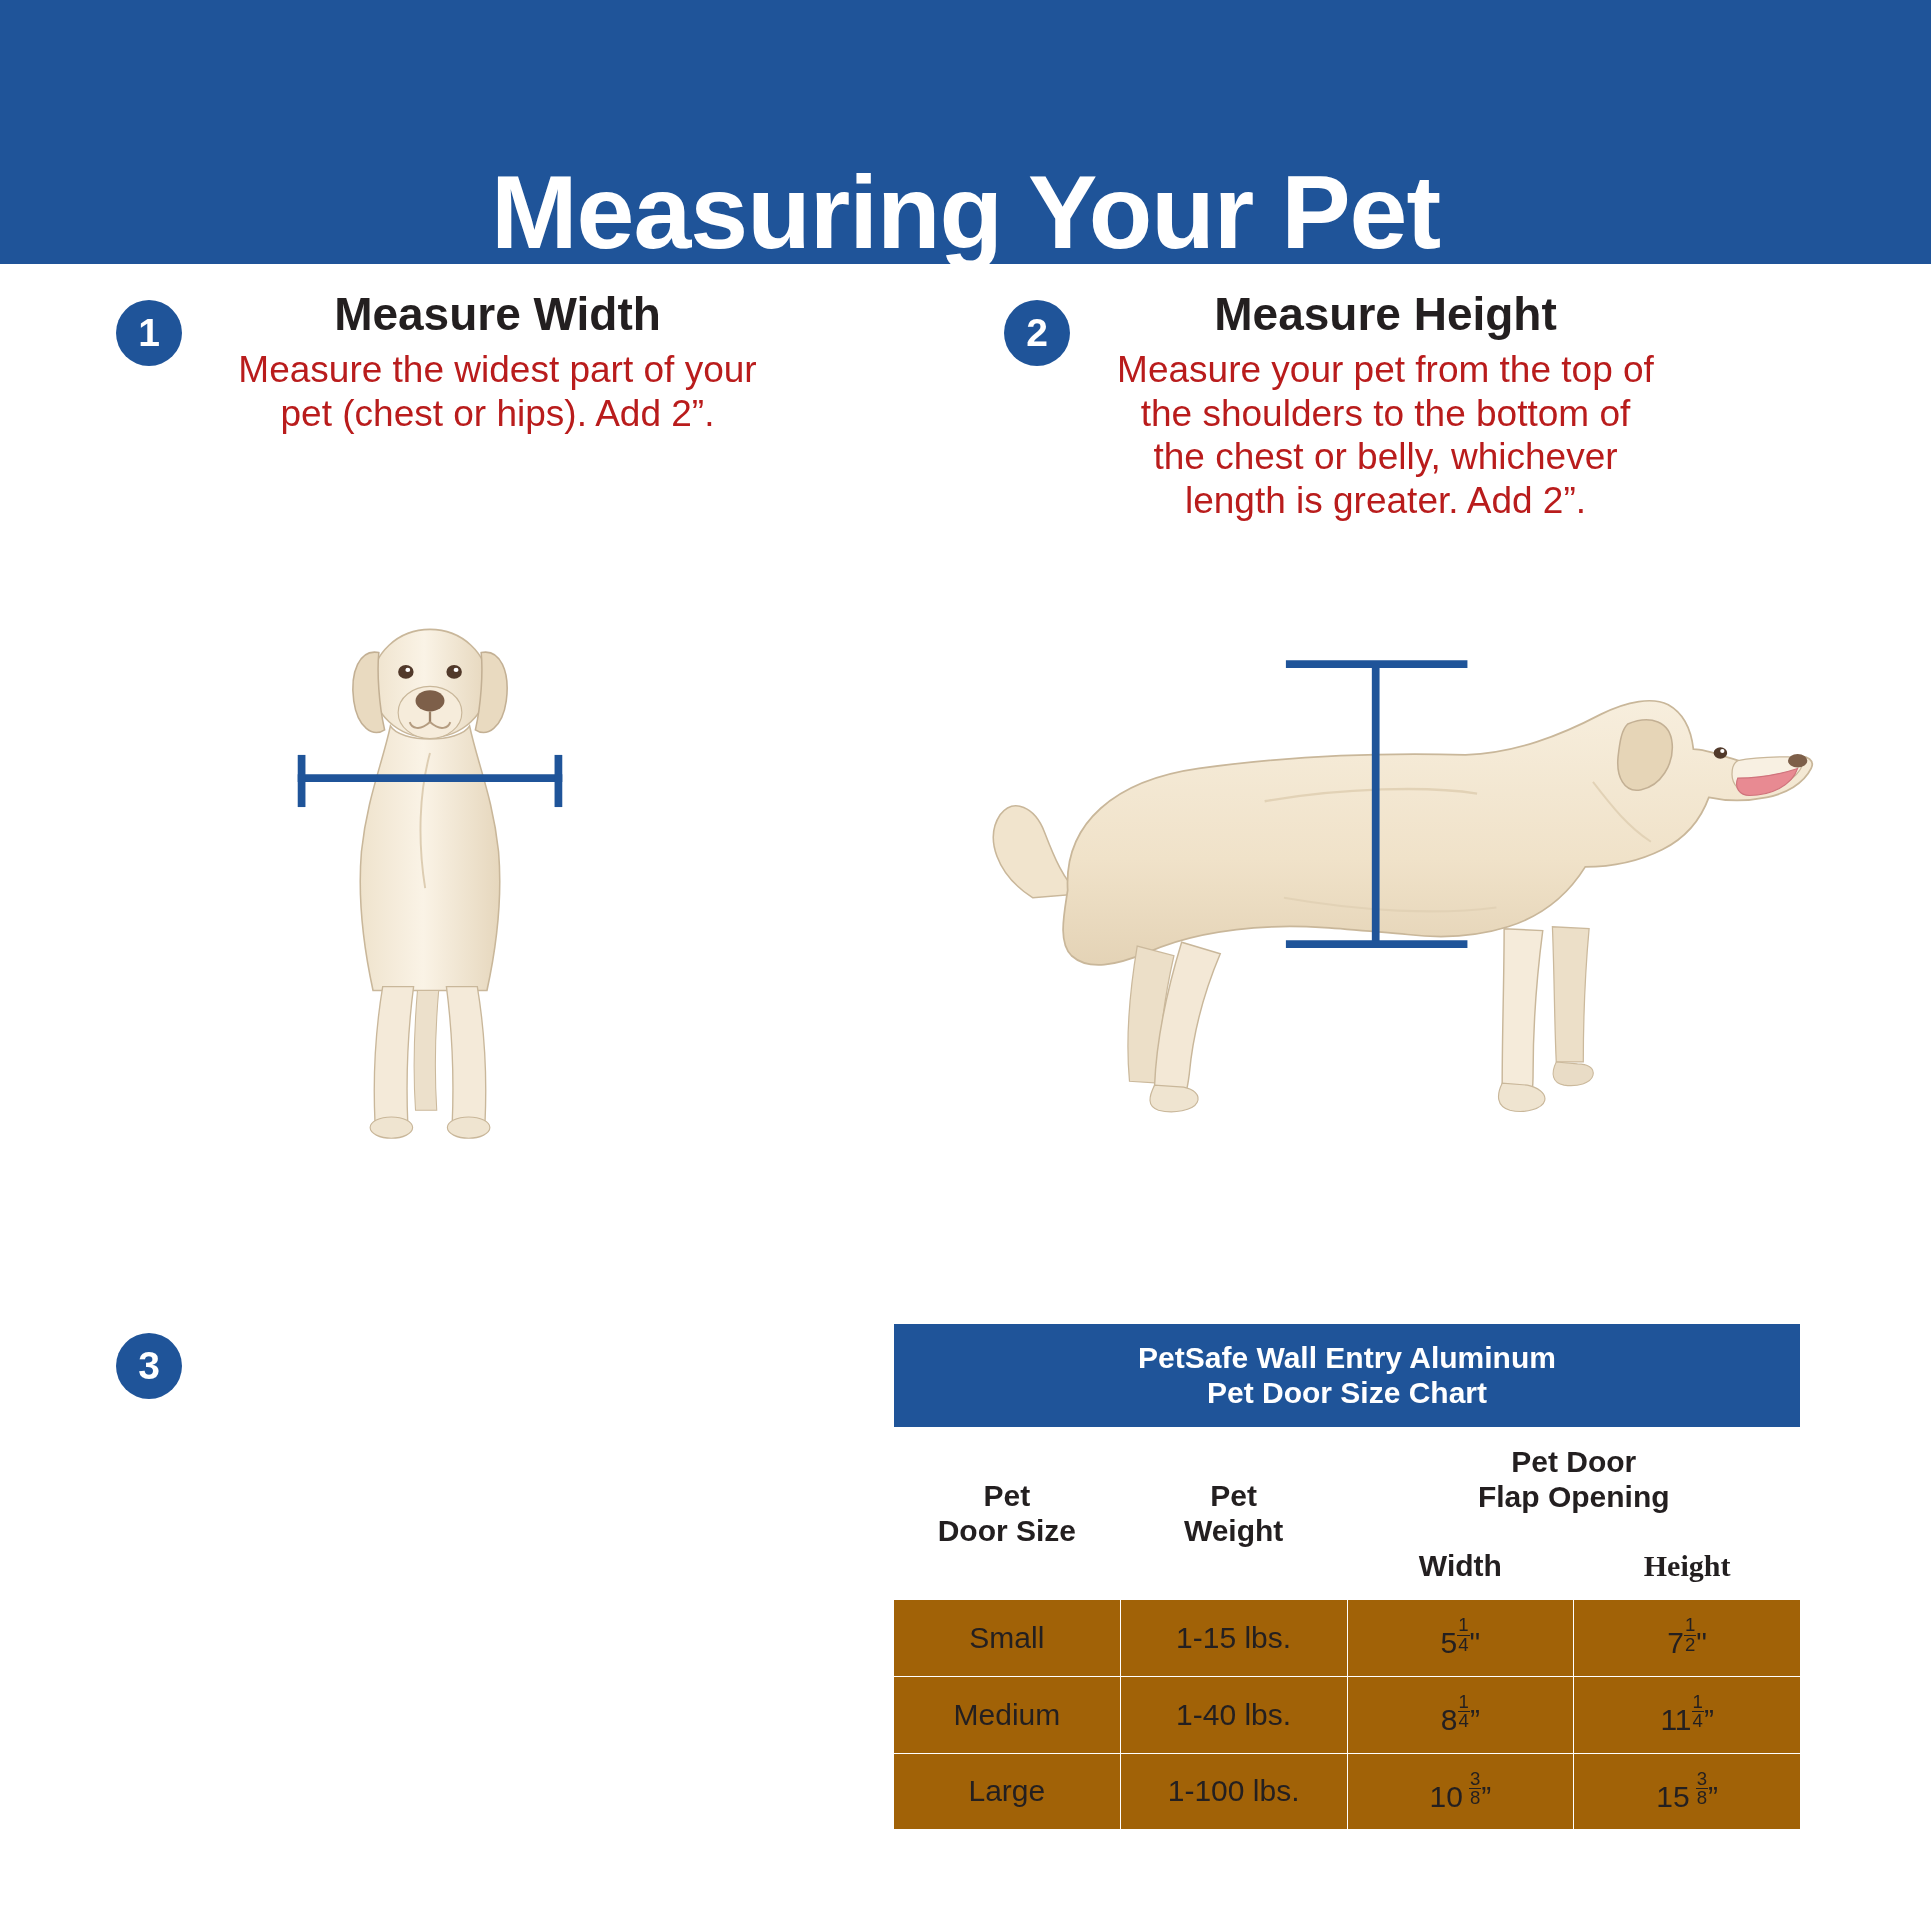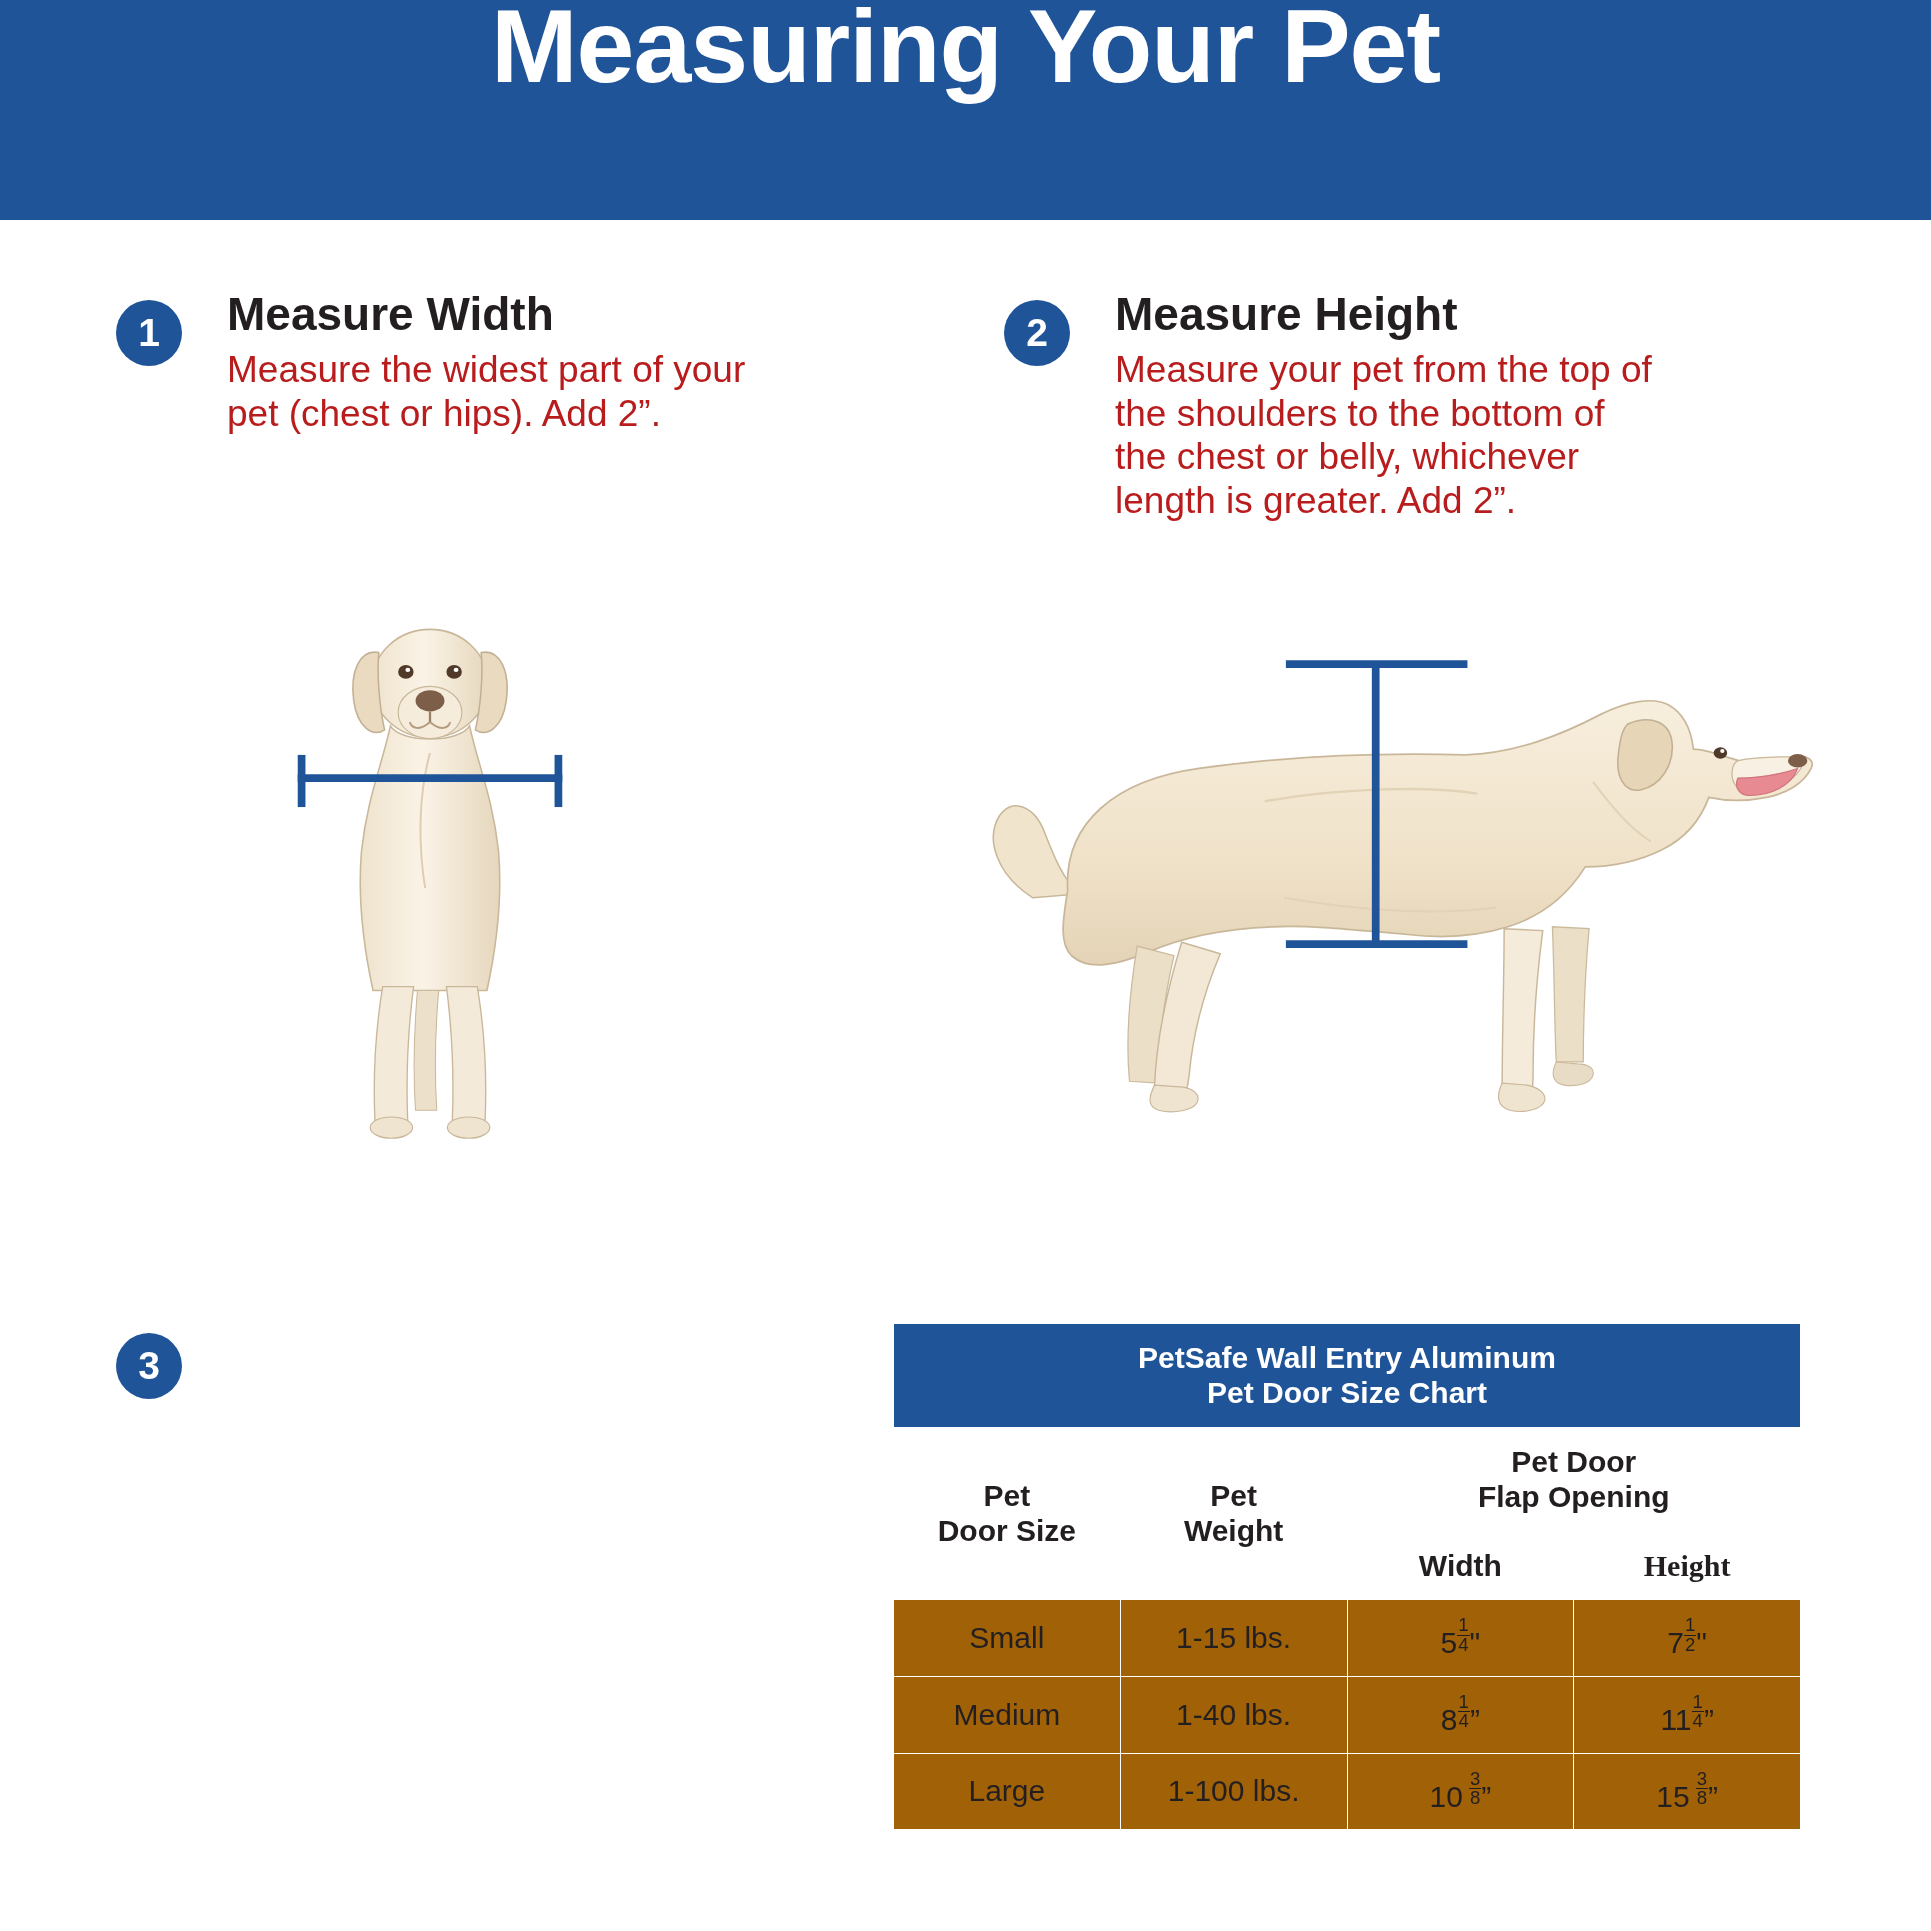--- a/index.html
+++ b/index.html
@@ -14,24 +14,24 @@
     color: #231f20;
     position: relative;
     overflow: hidden;
   }
 
   
   .header-bar {
     position: absolute;
     top: 0; left: 0;
     width: 1931px;
-    height: 220px;
+    height: 264px;
     background: #1f5499;
     display: flex;
-    align-items: flex-start;
+    align-items: flex-end;
     justify-content: center;
   }
   .header-title {
     color: #ffffff;
     font-size: 104px;
     font-weight: bold;
     letter-spacing: -1px;
     line-height: 1;
     margin-top: -5.8px;
   }
@@ -49,20 +49,21 @@
     color: #fff;
     font-size: 39px;
     font-weight: bold;
     display: flex;
     align-items: center;
     justify-content: center;
     line-height: 1;
   }
   .step-body {
     position: absolute;
+    text-align: center;
   }
   .step-title {
     font-size: 46px;
     font-weight: bold;
     color: #231f20;
     line-height: 1.05;
     margin: 0 0 9.7px 0;
   }
   .step-desc {
     font-size: 37px;

